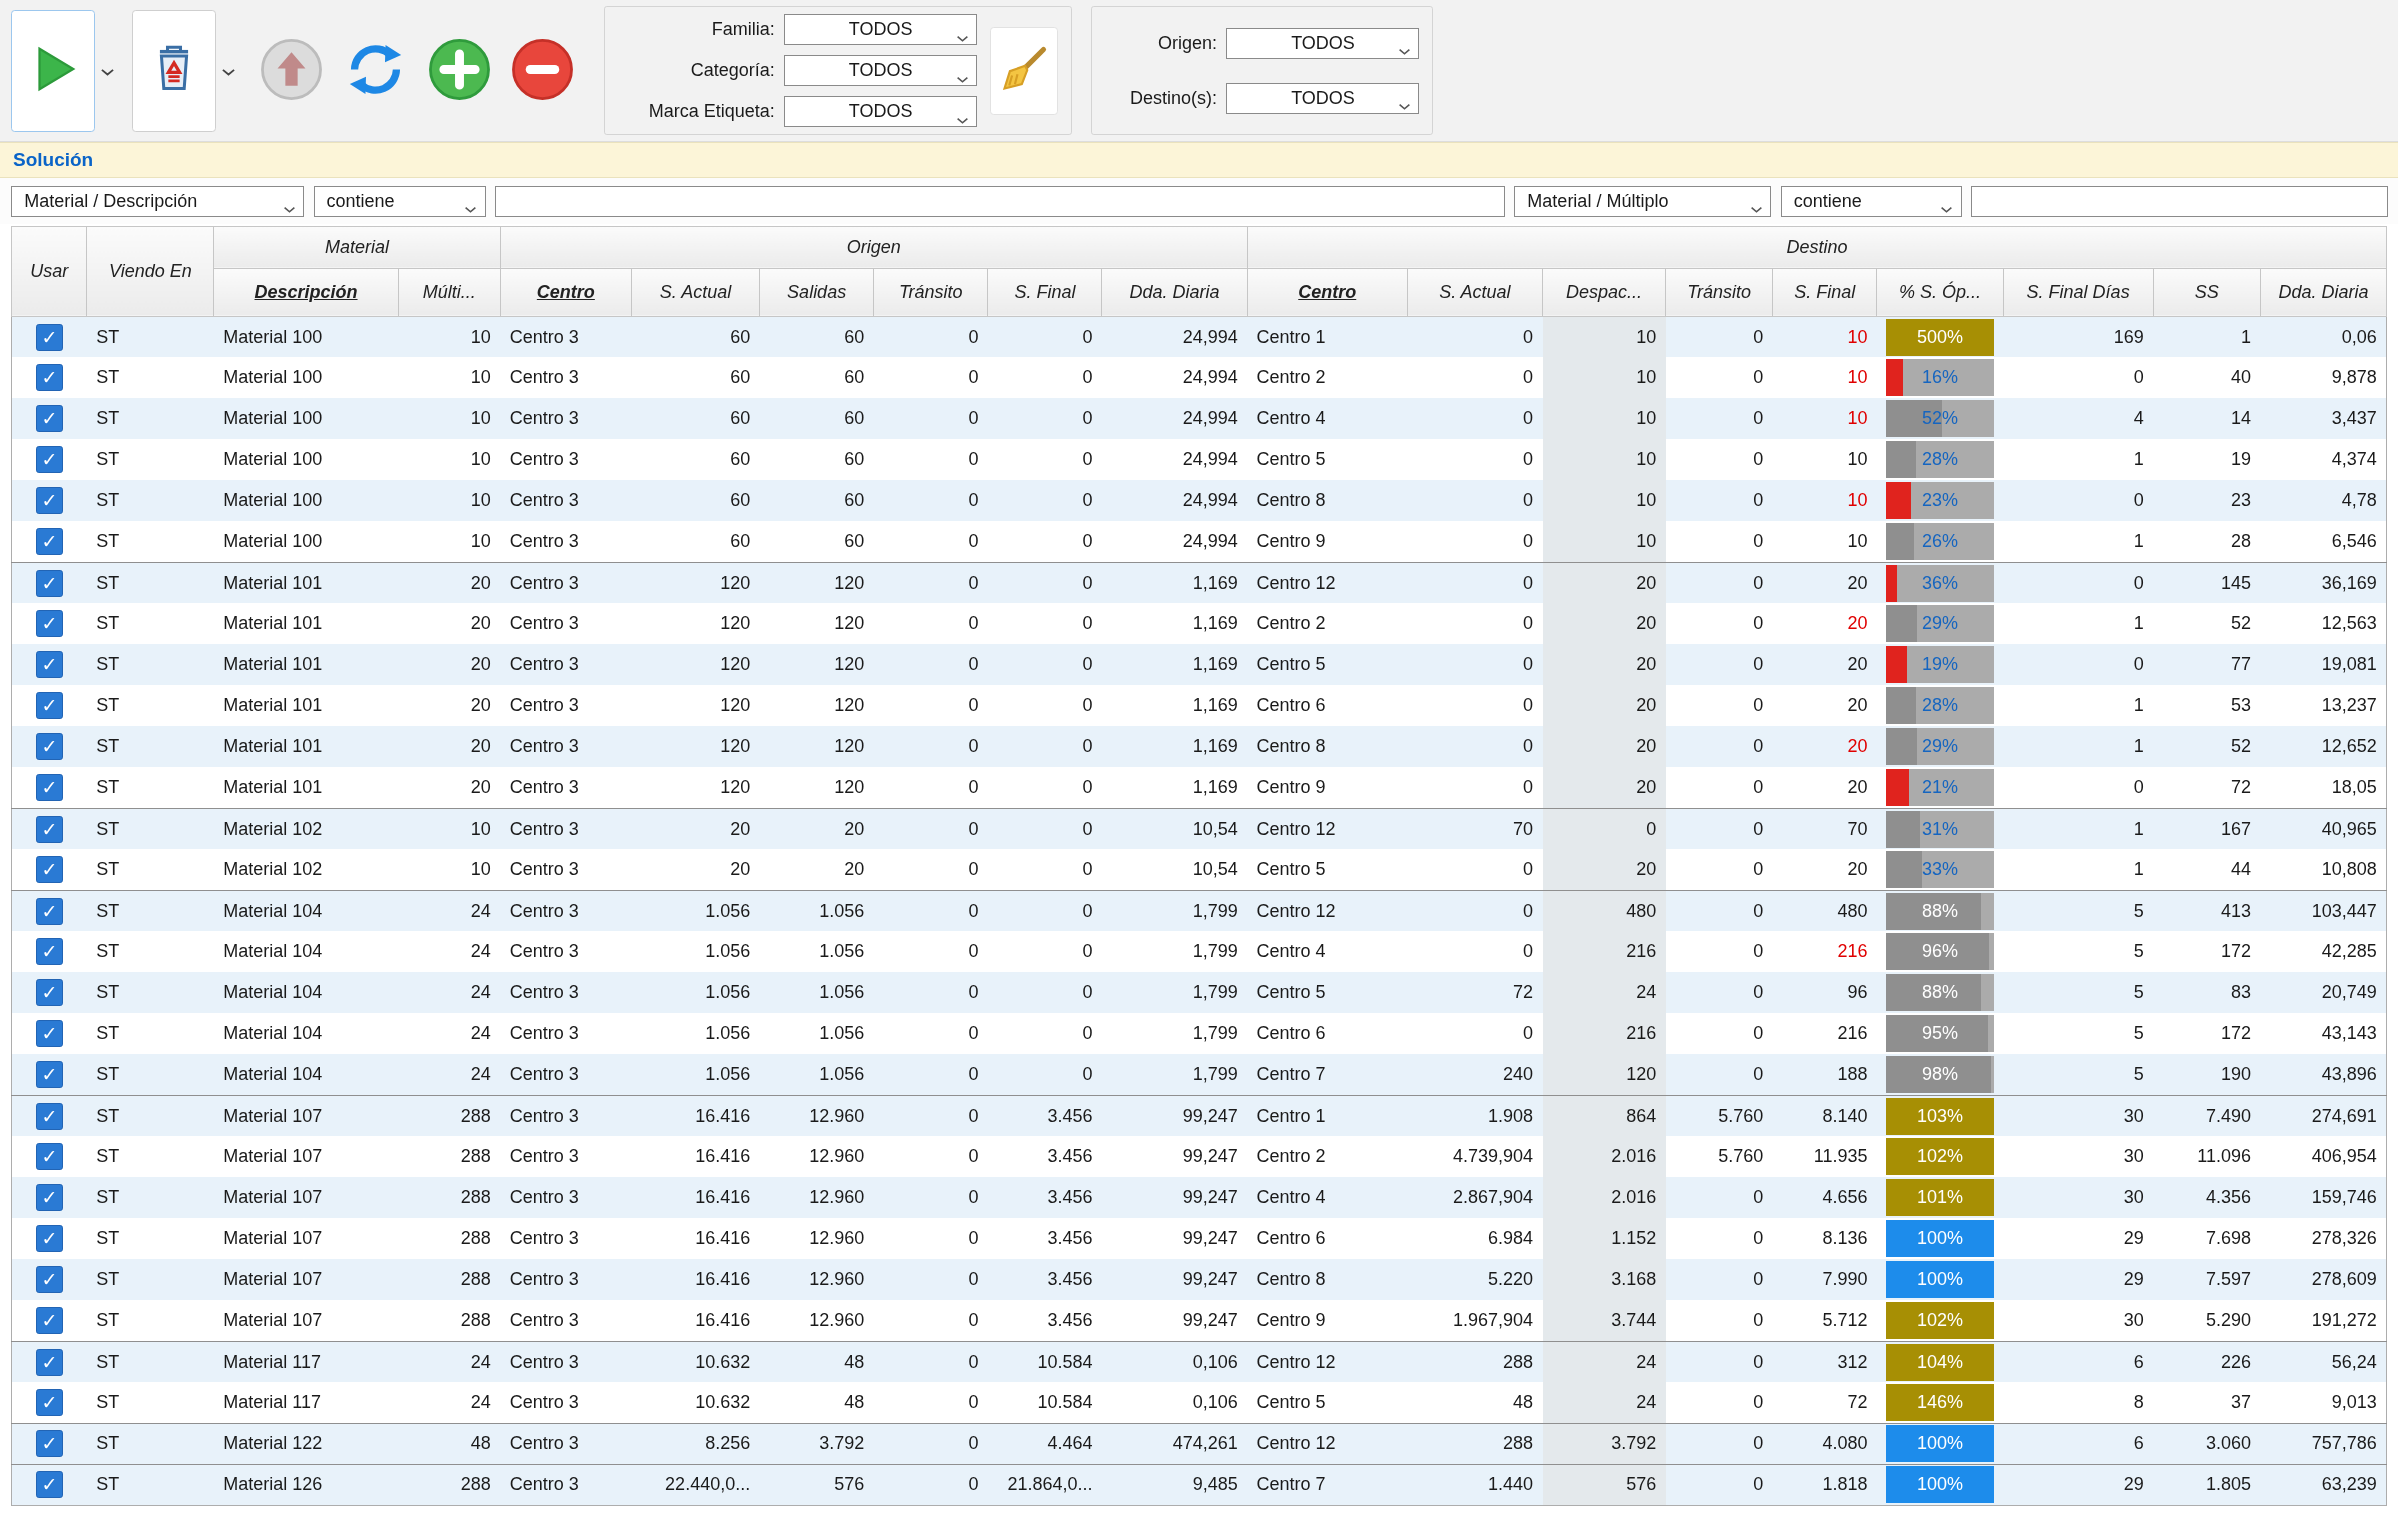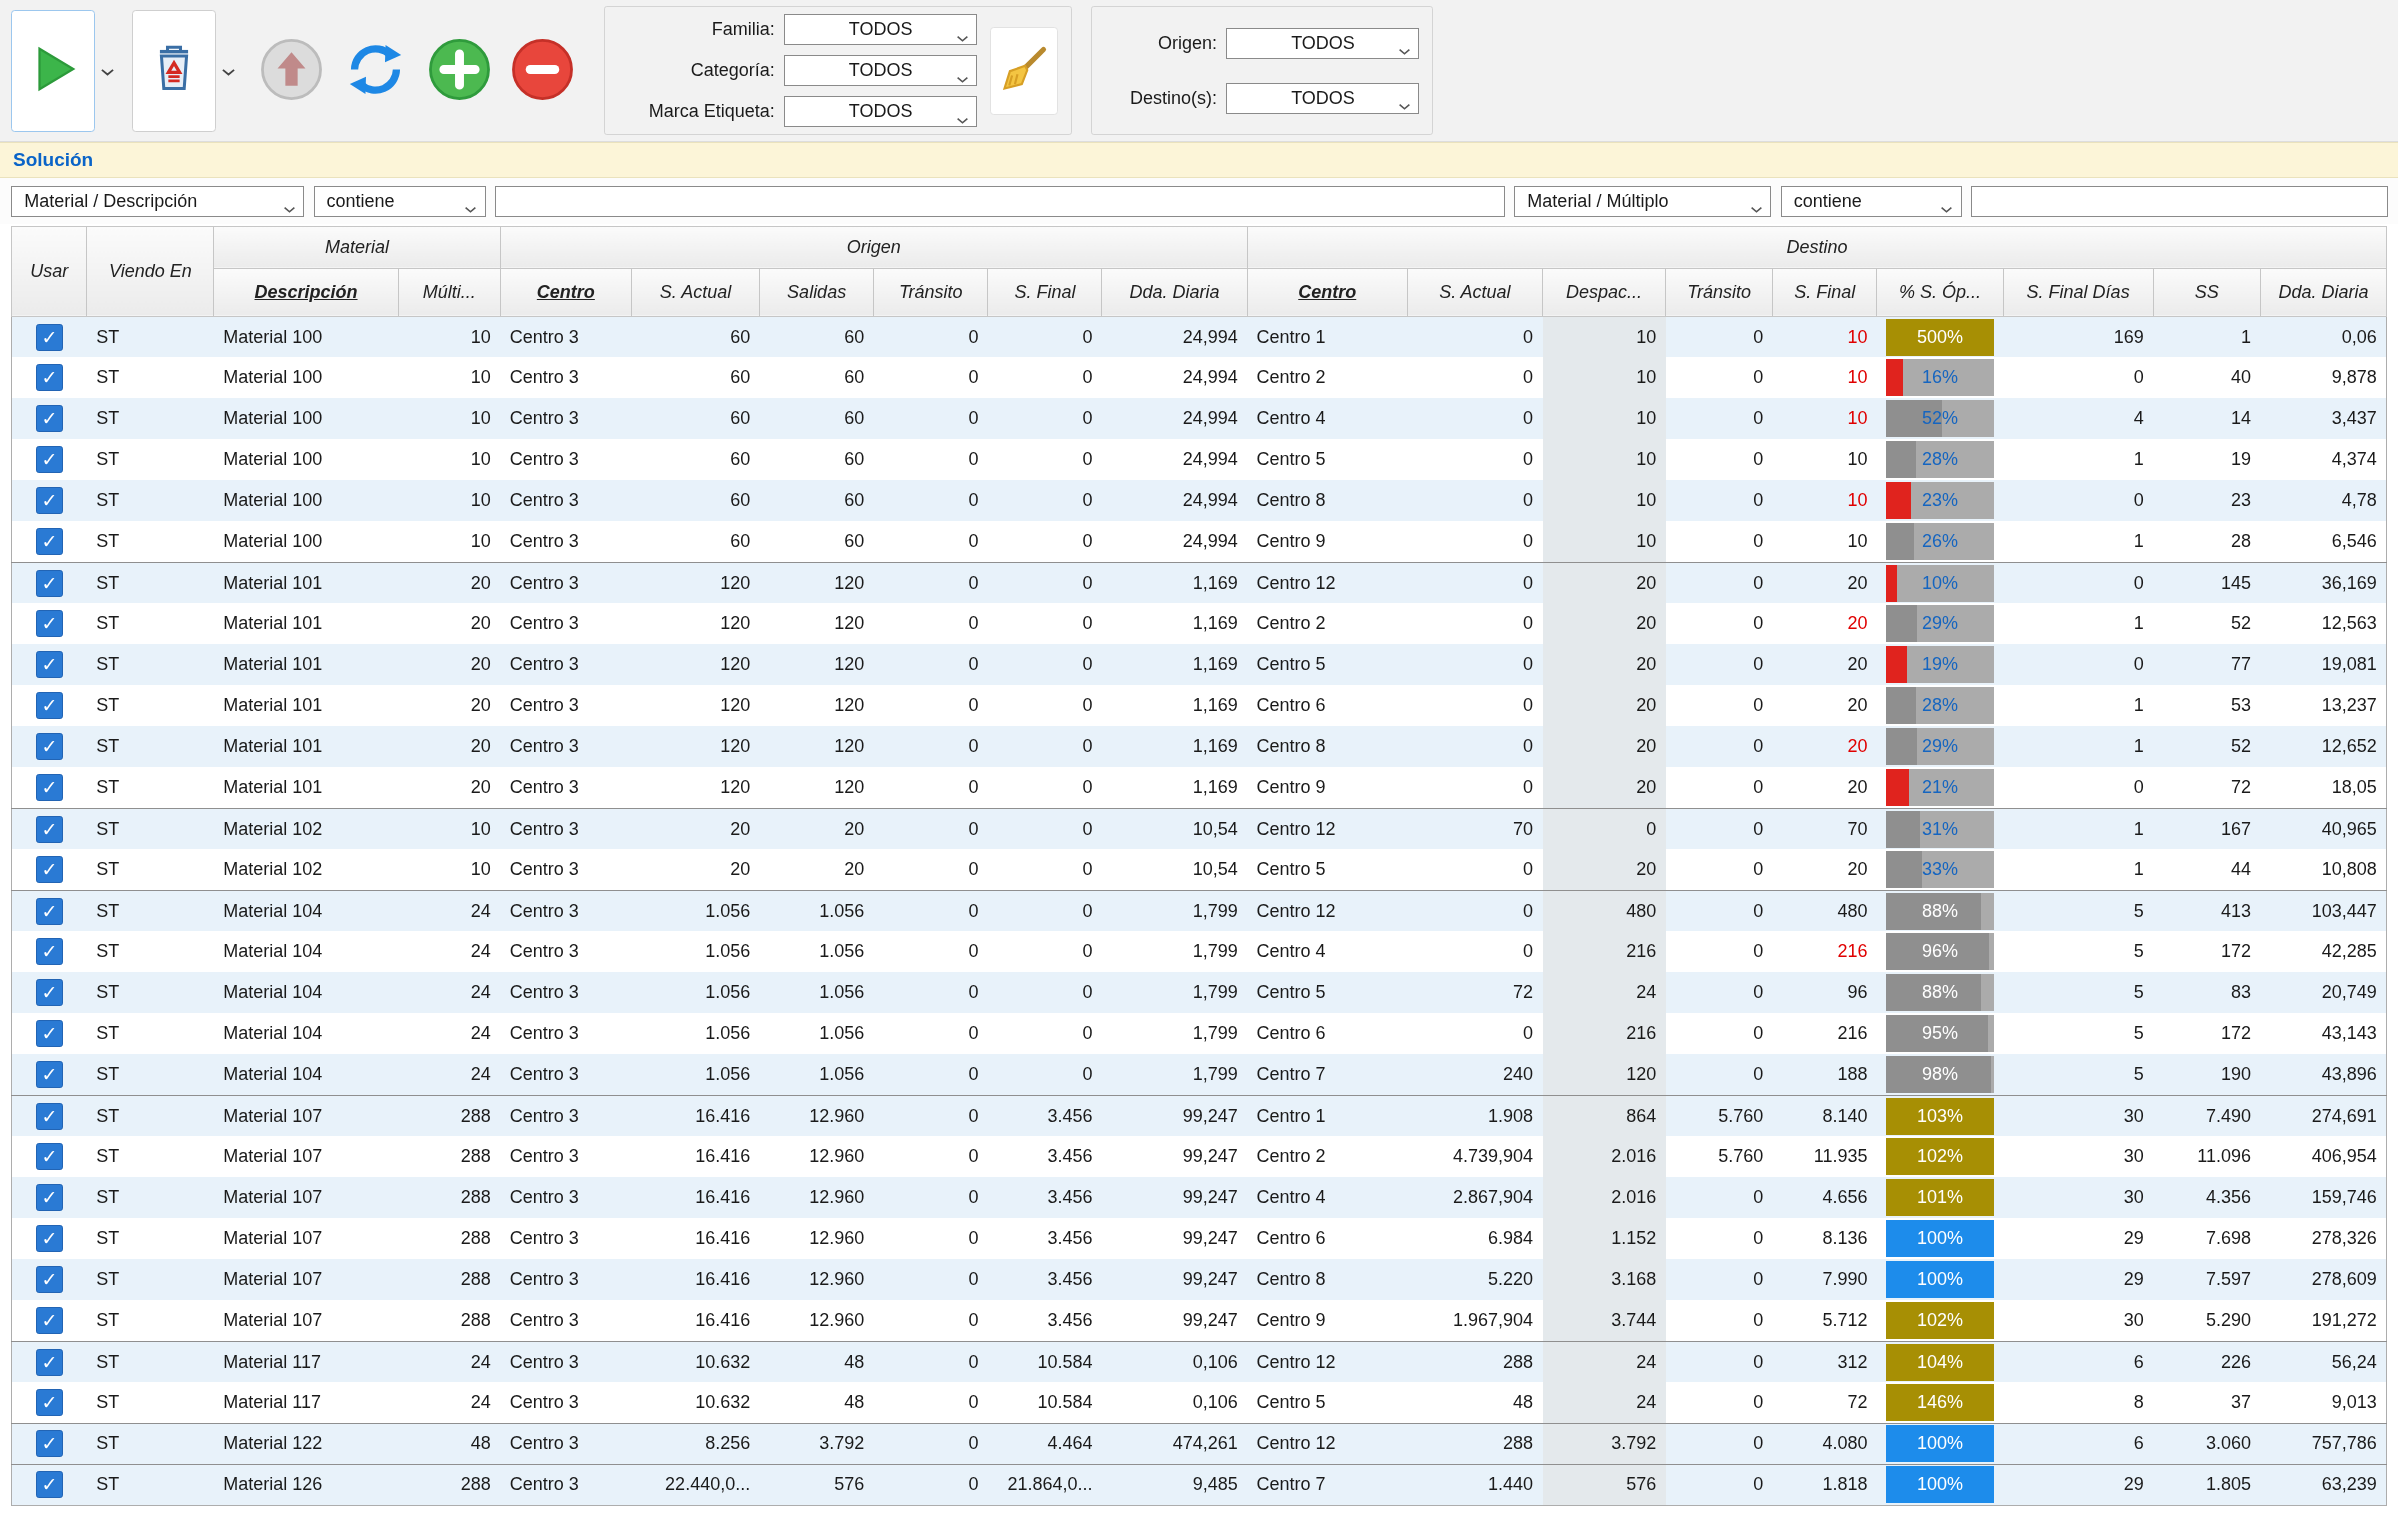--- a/index.html
+++ b/index.html
@@ -461,21 +461,21 @@
           <td class="num">0</td>
           <td class="num">1,169</td>
           <td class="txt">Centro 12</td>
           <td class="num">0</td>
           <td class="num shade">20</td>
           <td class="num">0</td>
           <td class="num">20</td>
           <td class="pct">
             <div class="track">
               <div class="fill" style="width: 10%; background: rgb(224, 35, 30);"></div>
-              <span class="plabel" style="color: rgb(21, 101, 192);">10%</span>
+              <span class="plabel" style="color: rgb(21, 101, 192);">36%</span>
             </div>
           </td>
           <td class="num">0</td>
           <td class="num">145</td>
           <td class="num">36,169</td>
         </tr>
         <tr class="band1">
           <td class="c-usar">
             <div class="checkbox">✓</div>
           </td>

